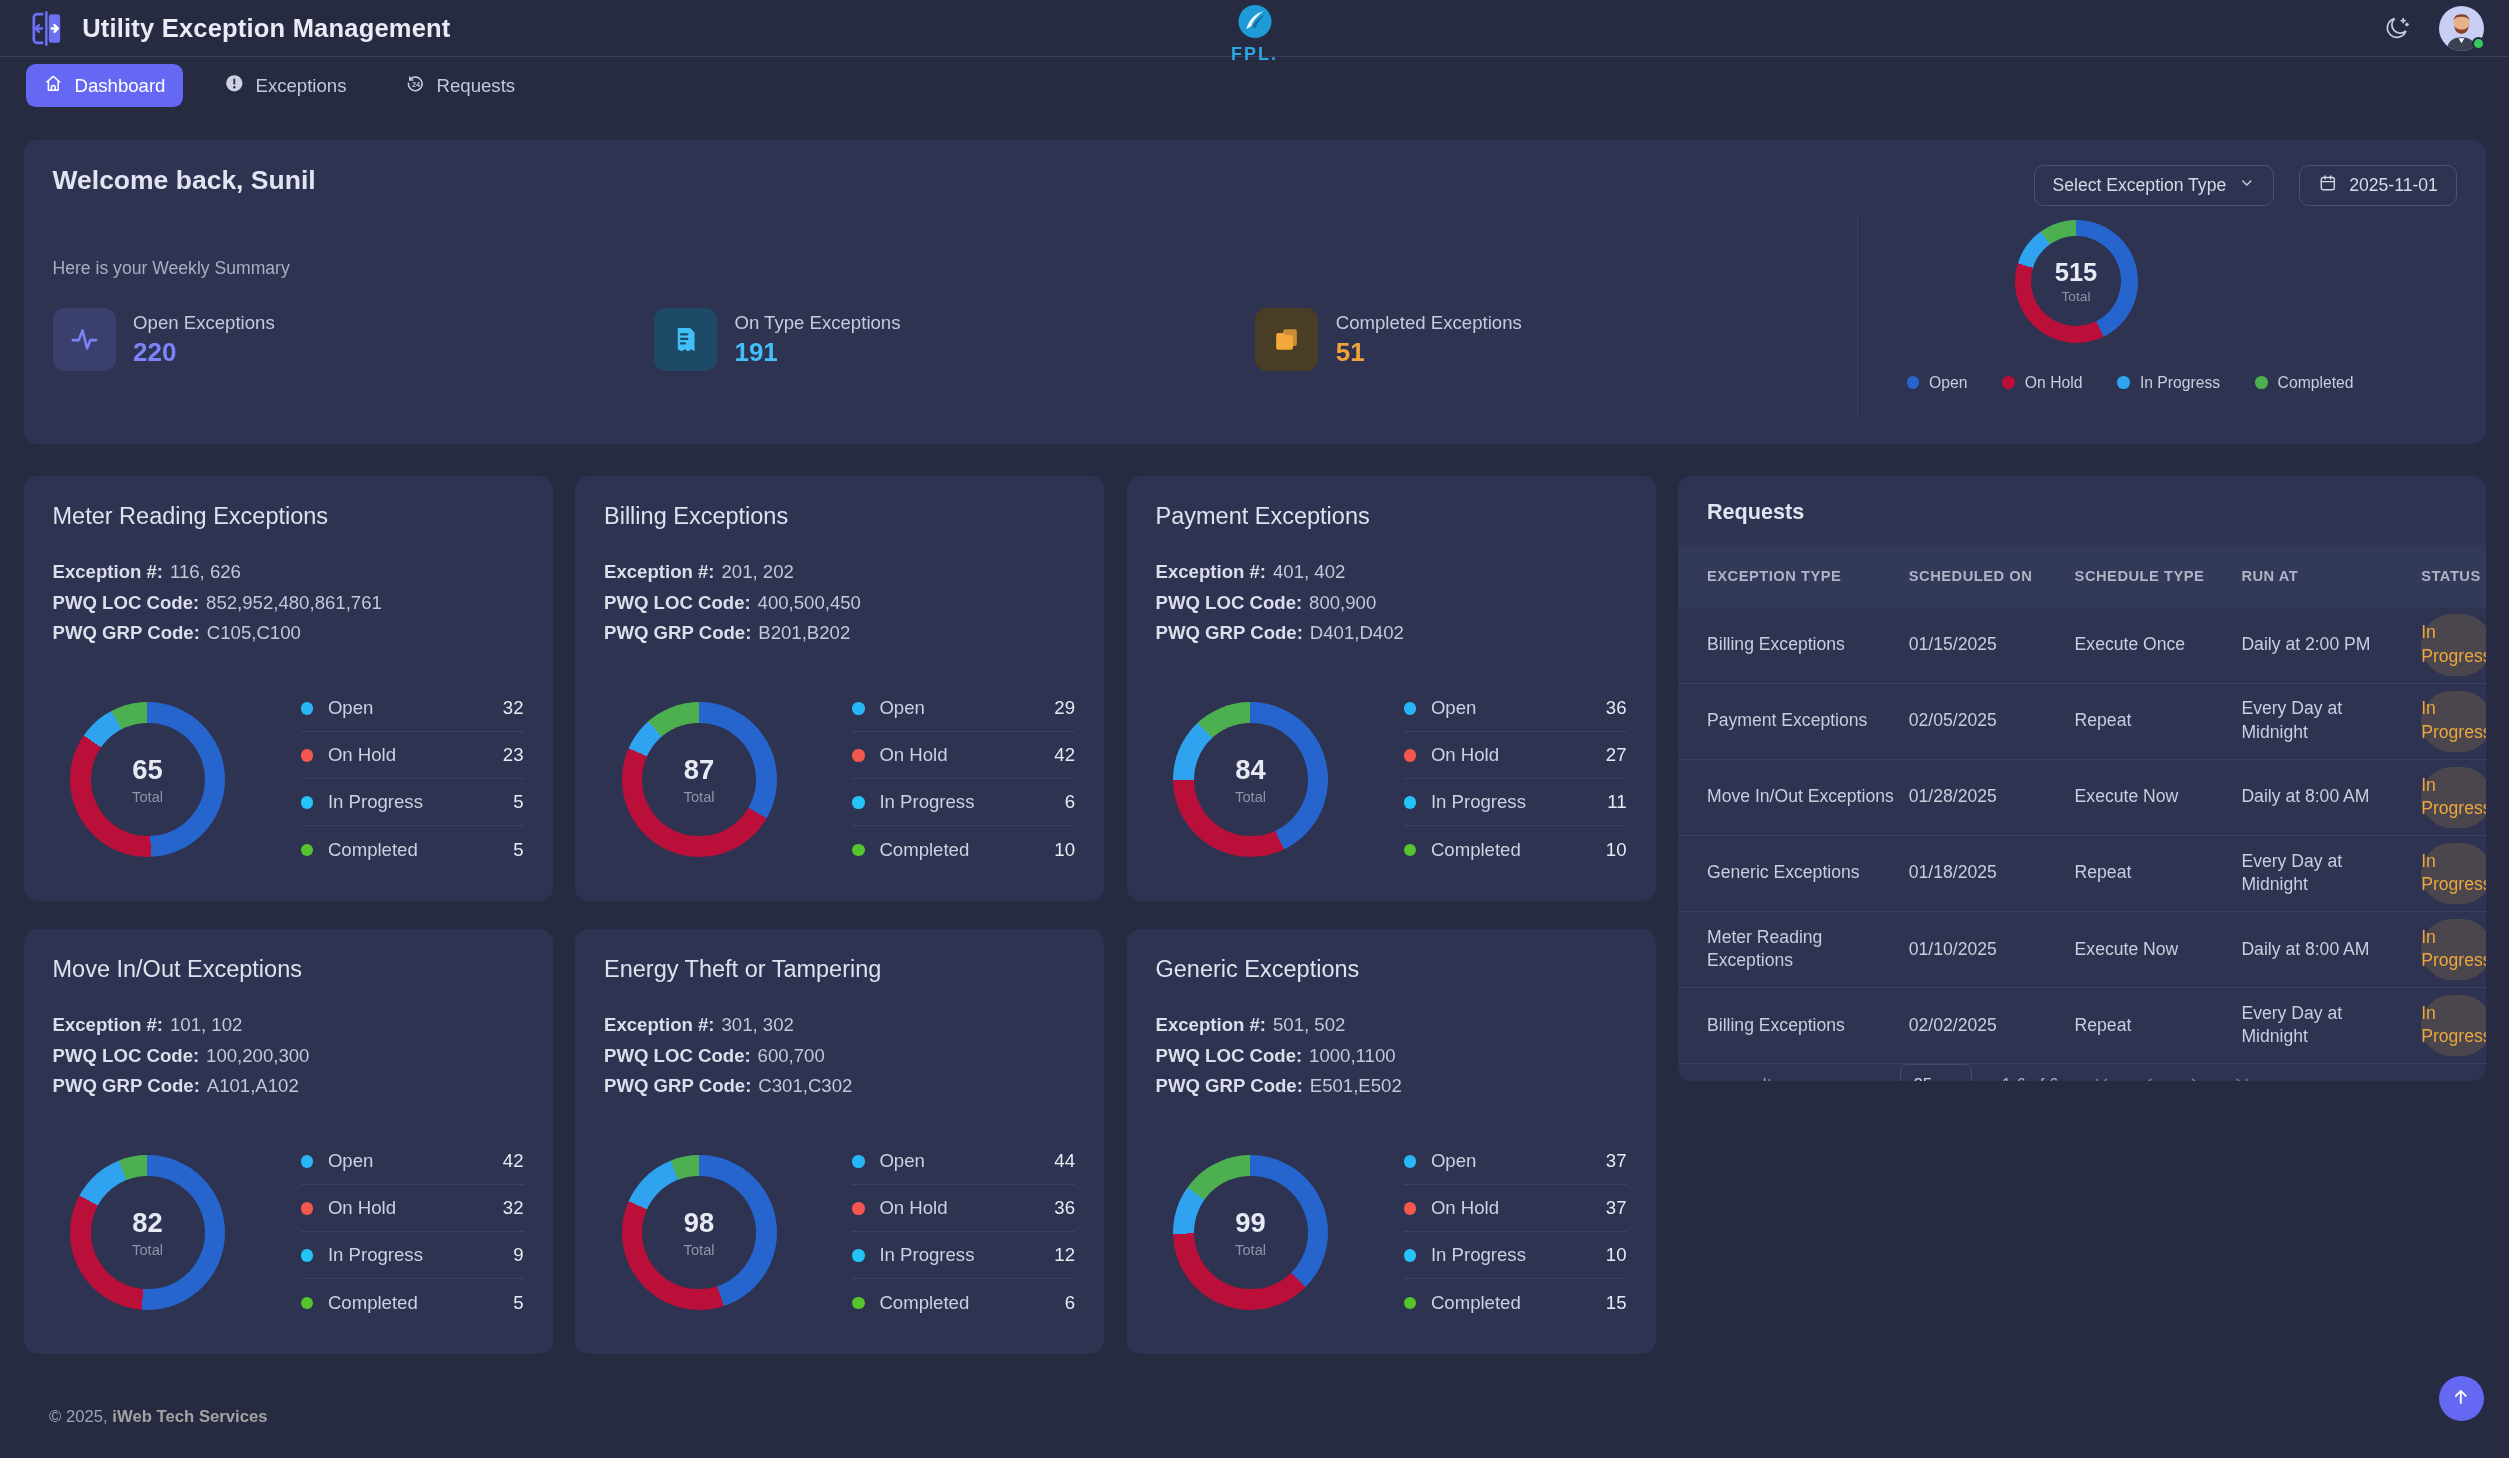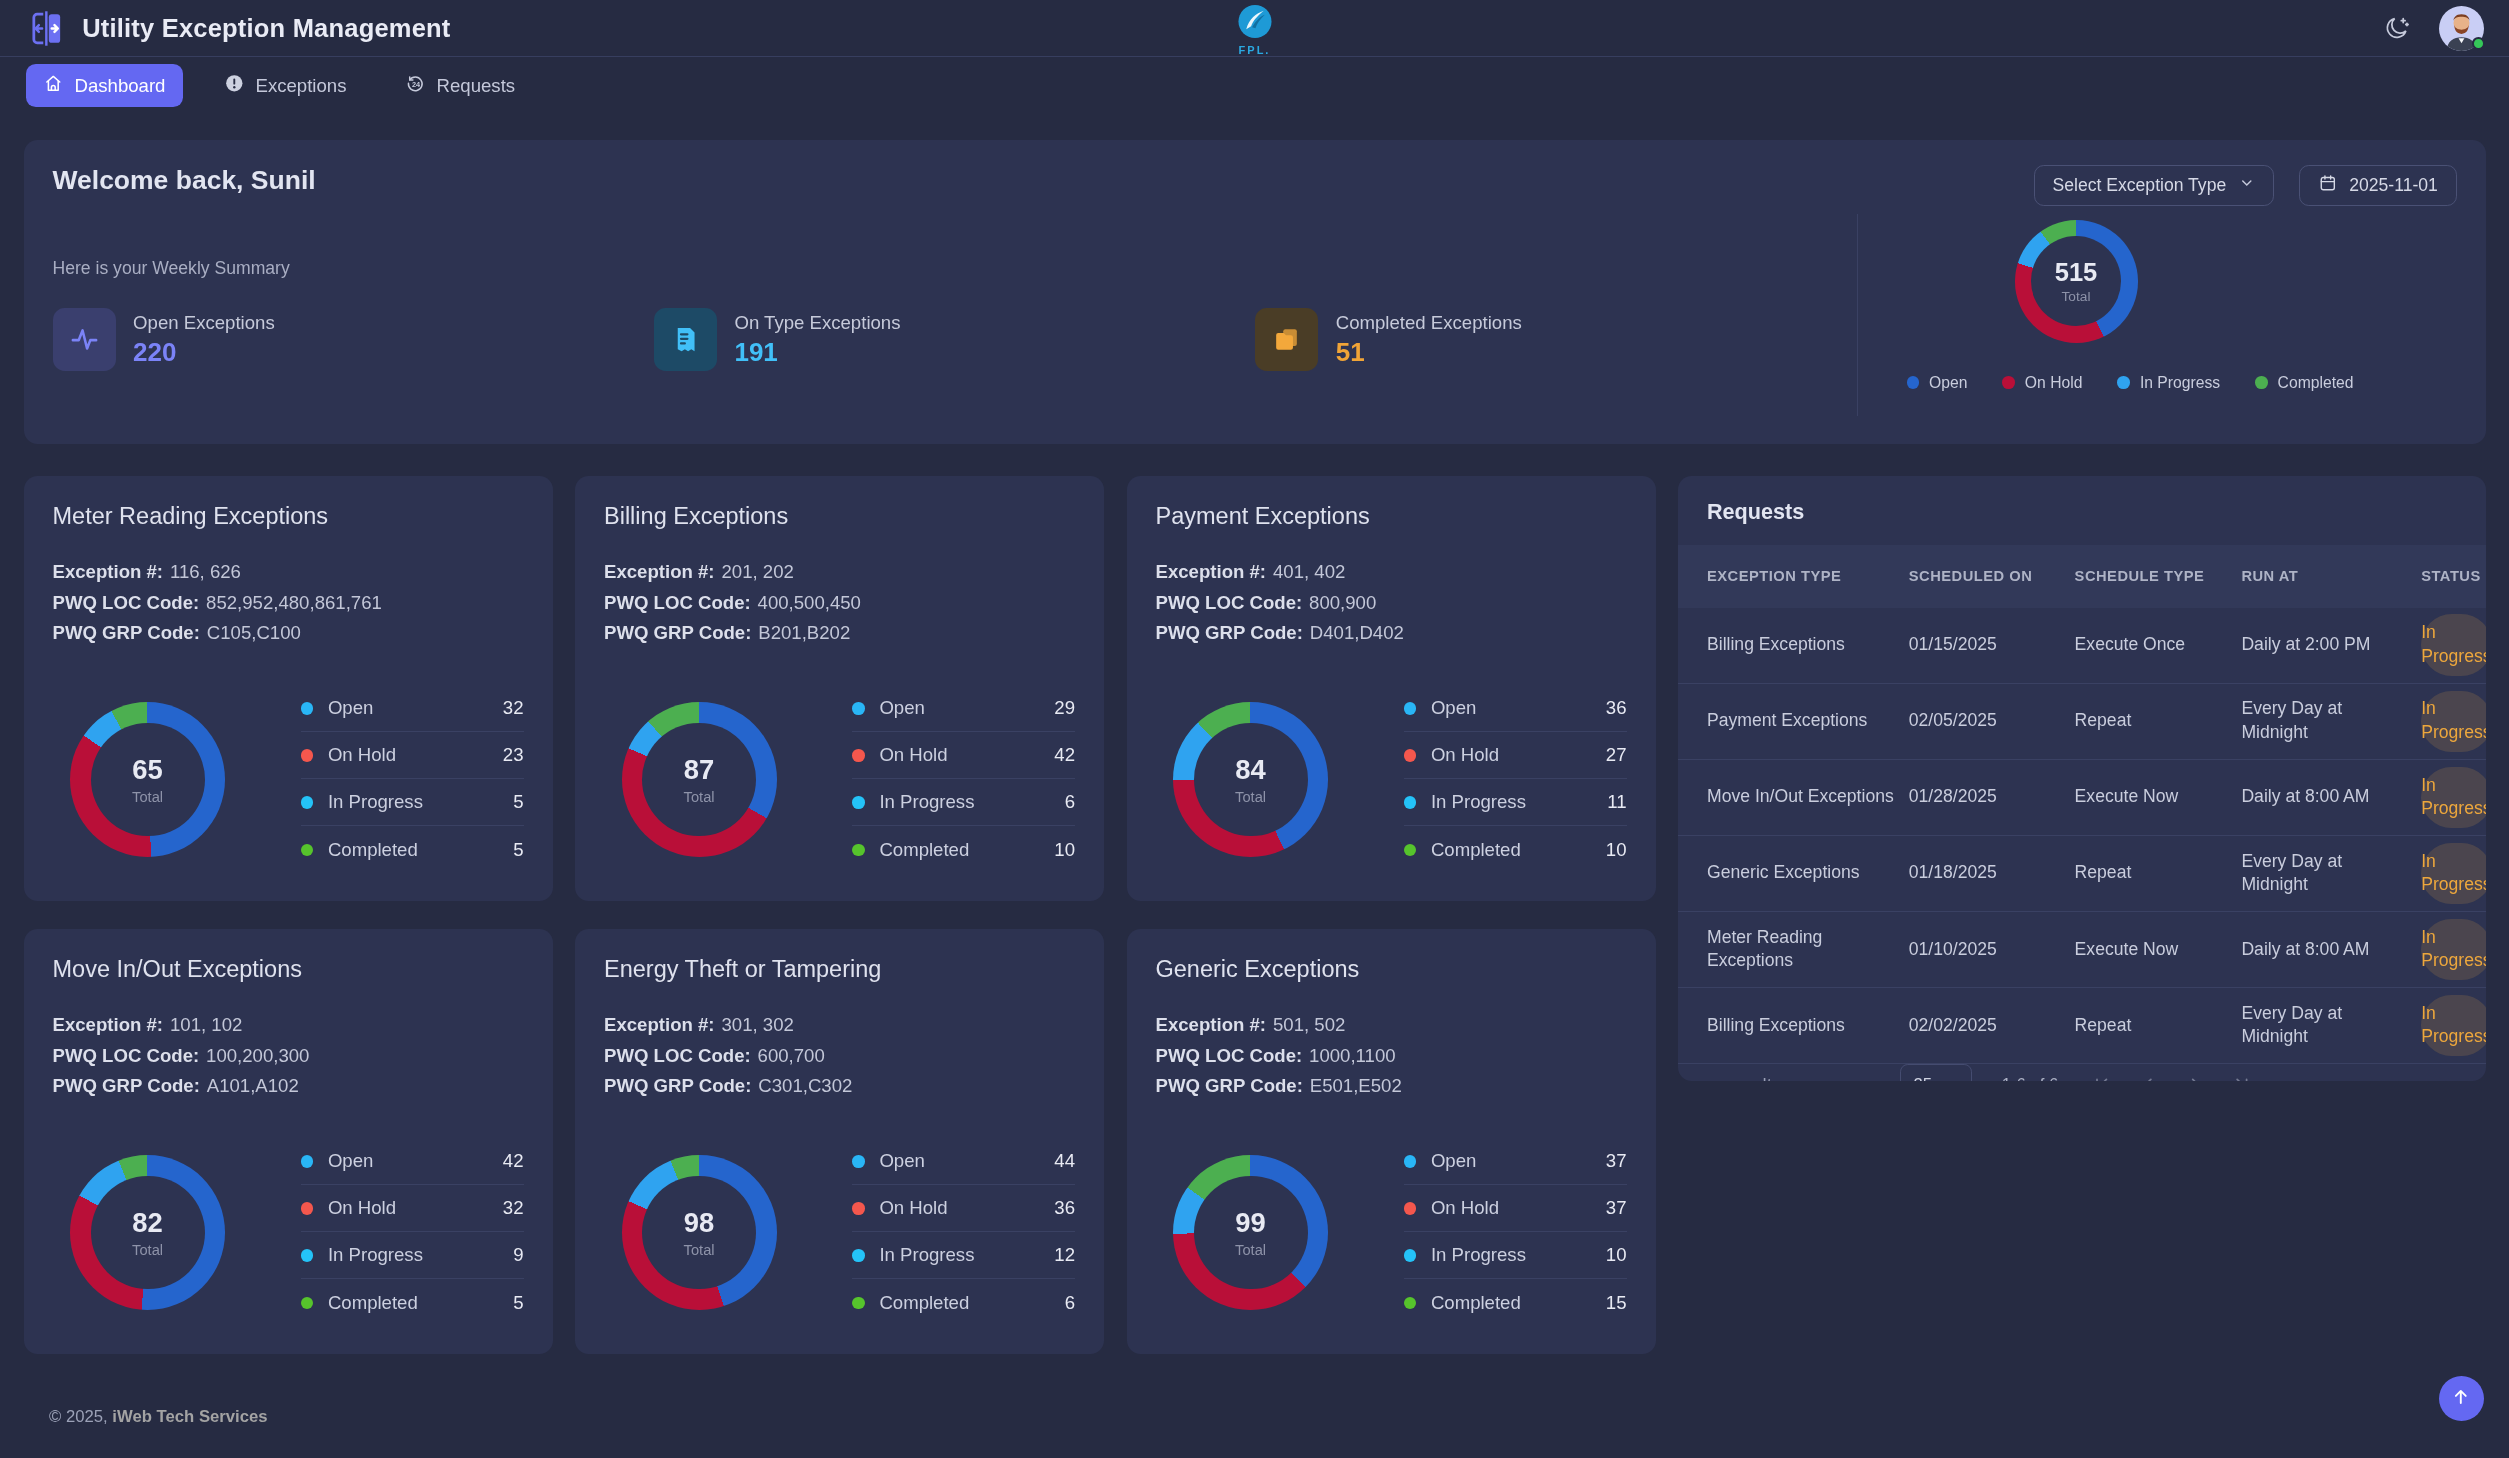--- a/index.html
+++ b/index.html
@@ -13,21 +13,21 @@
   
   header {
     height:57px; display:flex; align-items:center; justify-content:space-between;
     padding:0 25.5px; border-bottom:1px solid #373e5f; position:relative;
   }
   .hdr-left { display:flex; align-items:center; gap:15.7px; }
   .app-icon { width:41px; height:41px; display:flex; align-items:center; justify-content:center; }
   .page-title { font-size:25.5px; font-weight:700; color:#e9ebf5; letter-spacing:0.2px; }
   .logo { position:absolute; left:50%; top:3.9px; transform:translateX(-50%);
           display:flex; flex-direction:column; align-items:center; }
-  .logo-text { color:#2aa9e2; font-weight:700; font-size:11px; letter-spacing:2px; margin-top:1px; }
+  .logo-text { color:#2aa9e2; font-weight:700; font-size:18px; letter-spacing:2px; margin-top:1px; }
   .hdr-right { display:flex; align-items:center; gap:23.5px; }
   .icon-btn { width:35px; height:35px; display:flex; align-items:center; justify-content:center; cursor:pointer; }
   .avatar { width:45px; height:45px; border-radius:50%; position:relative; cursor:pointer; }
   .avatar svg { display:block; }
   .status-dot { position:absolute; right:-1px; bottom:1px; width:12.7px; height:12.7px;
     background:#35c759; border:2px solid #262b42; border-radius:50%; }
 
   
   nav { height:57px; display:flex; align-items:center; gap:23.5px; padding:0 25.5px; }
   .tab { display:flex; align-items:center; gap:10.8px; background:none; border:none;

